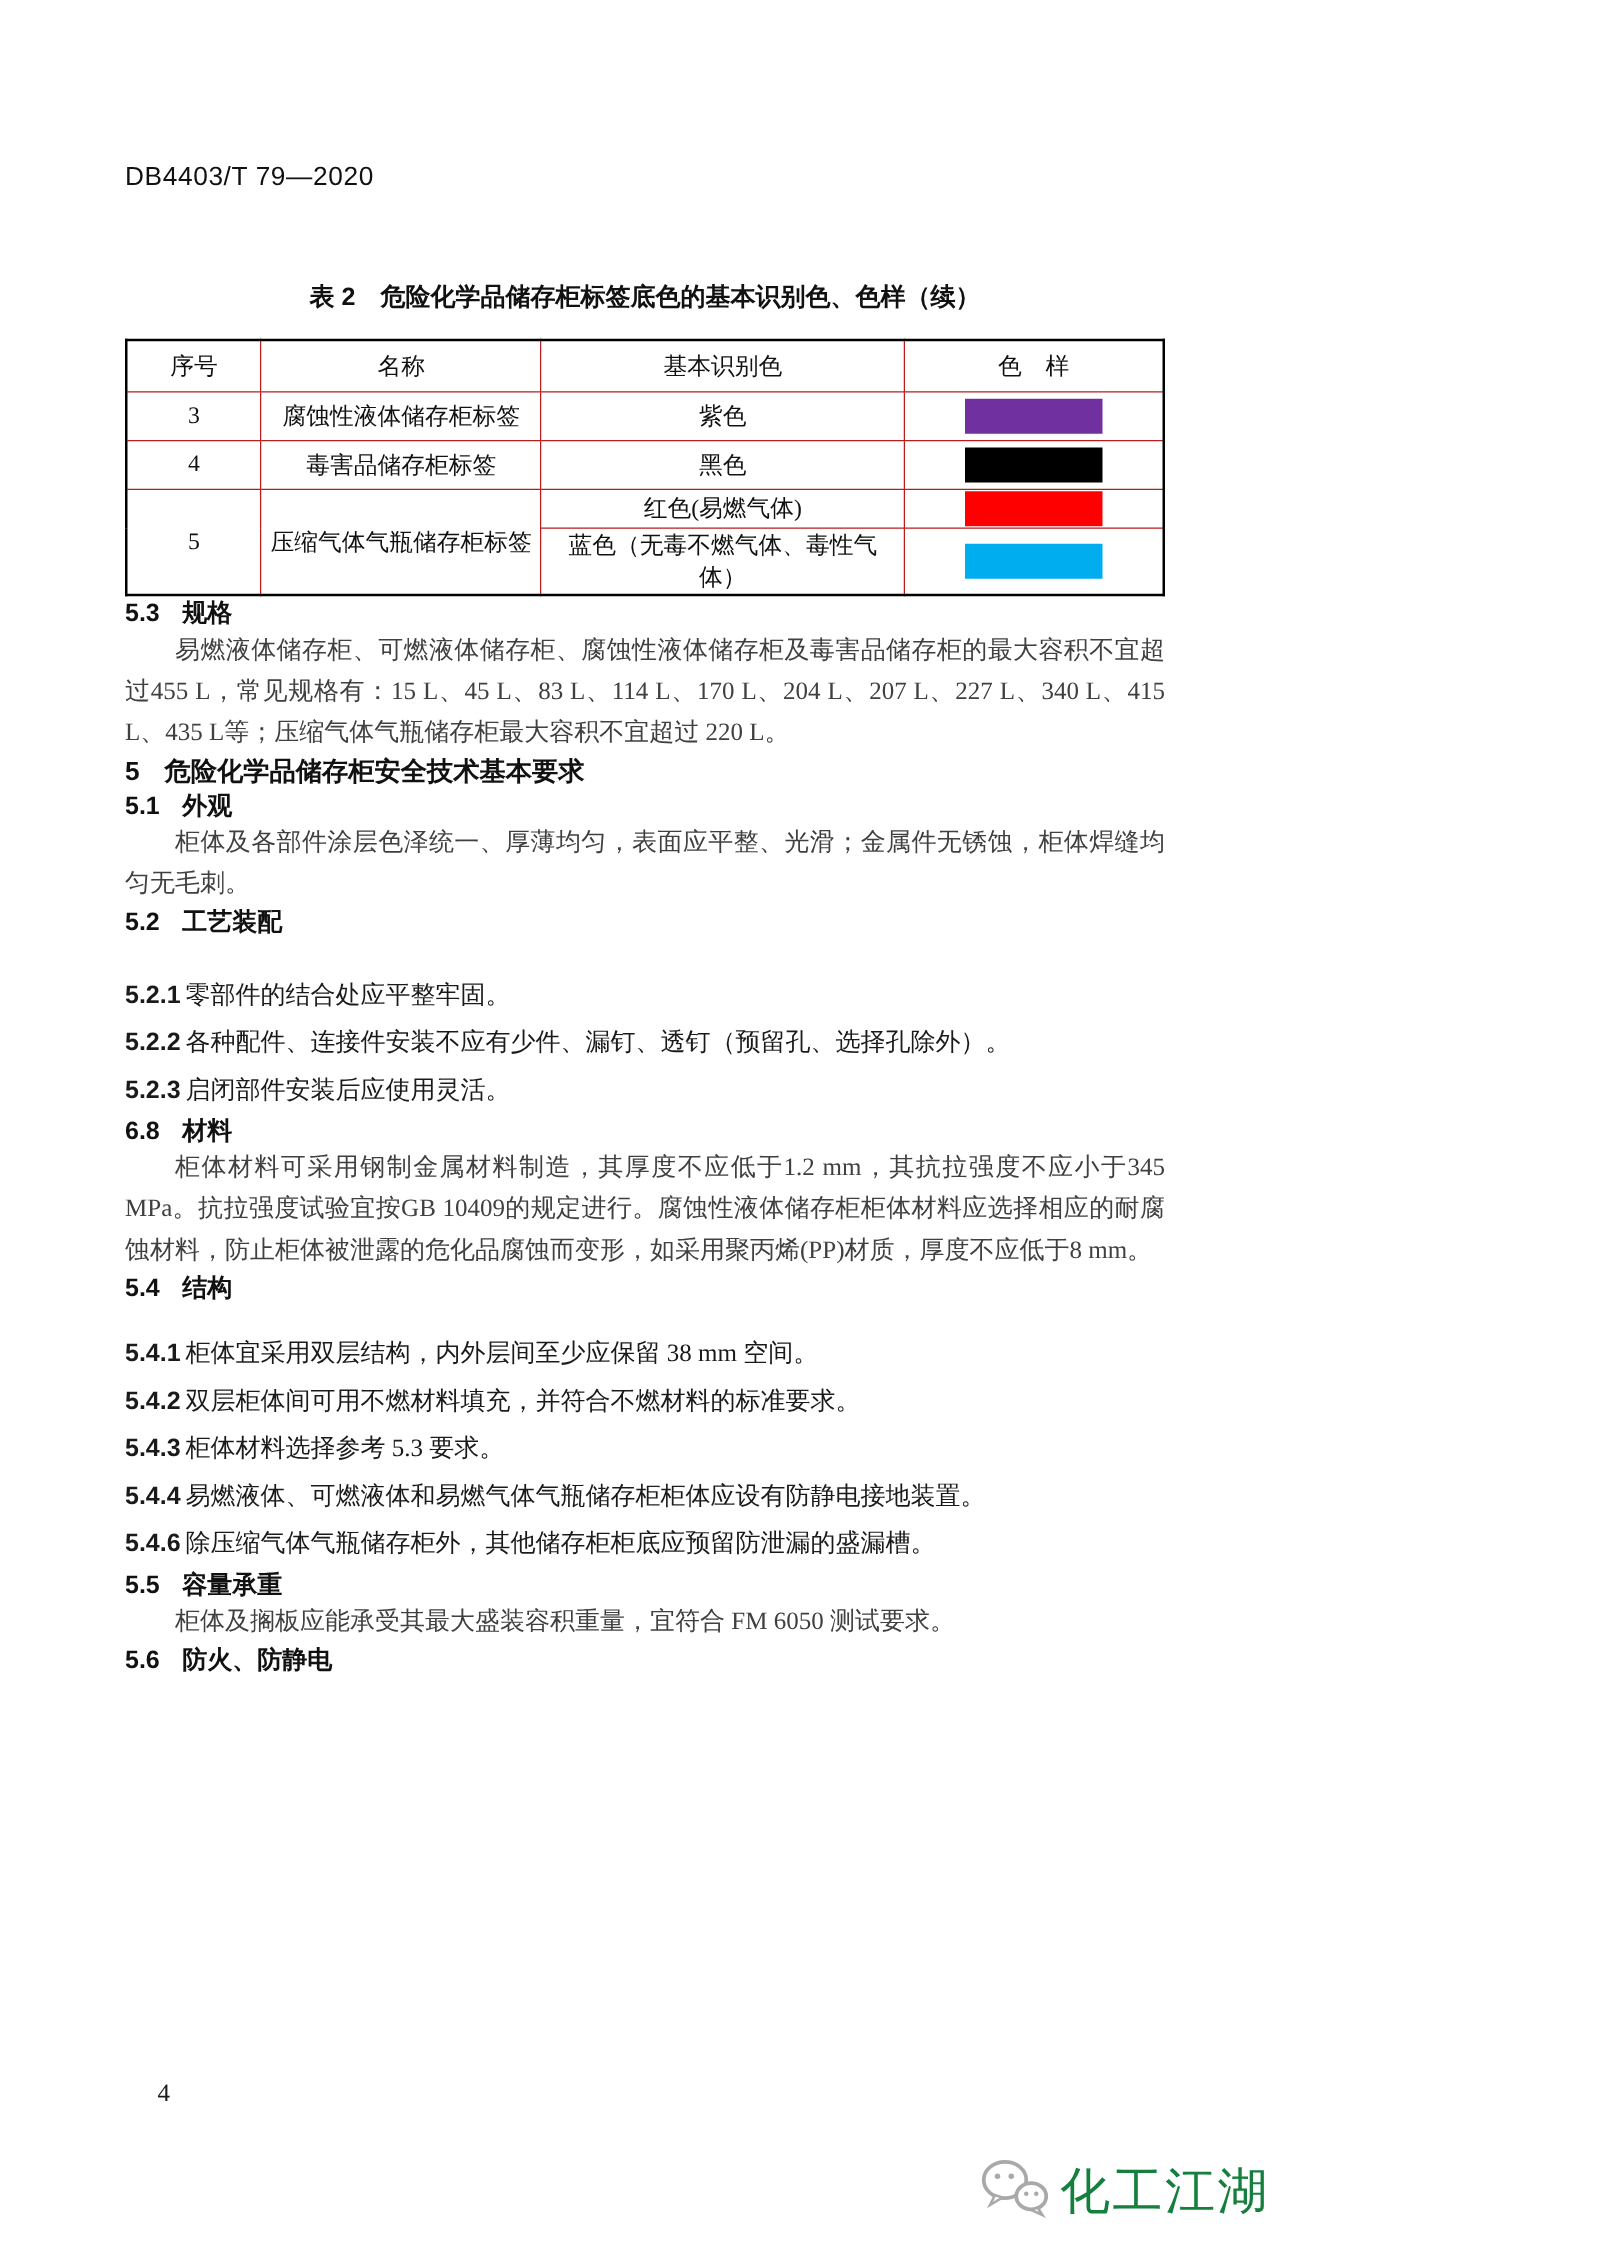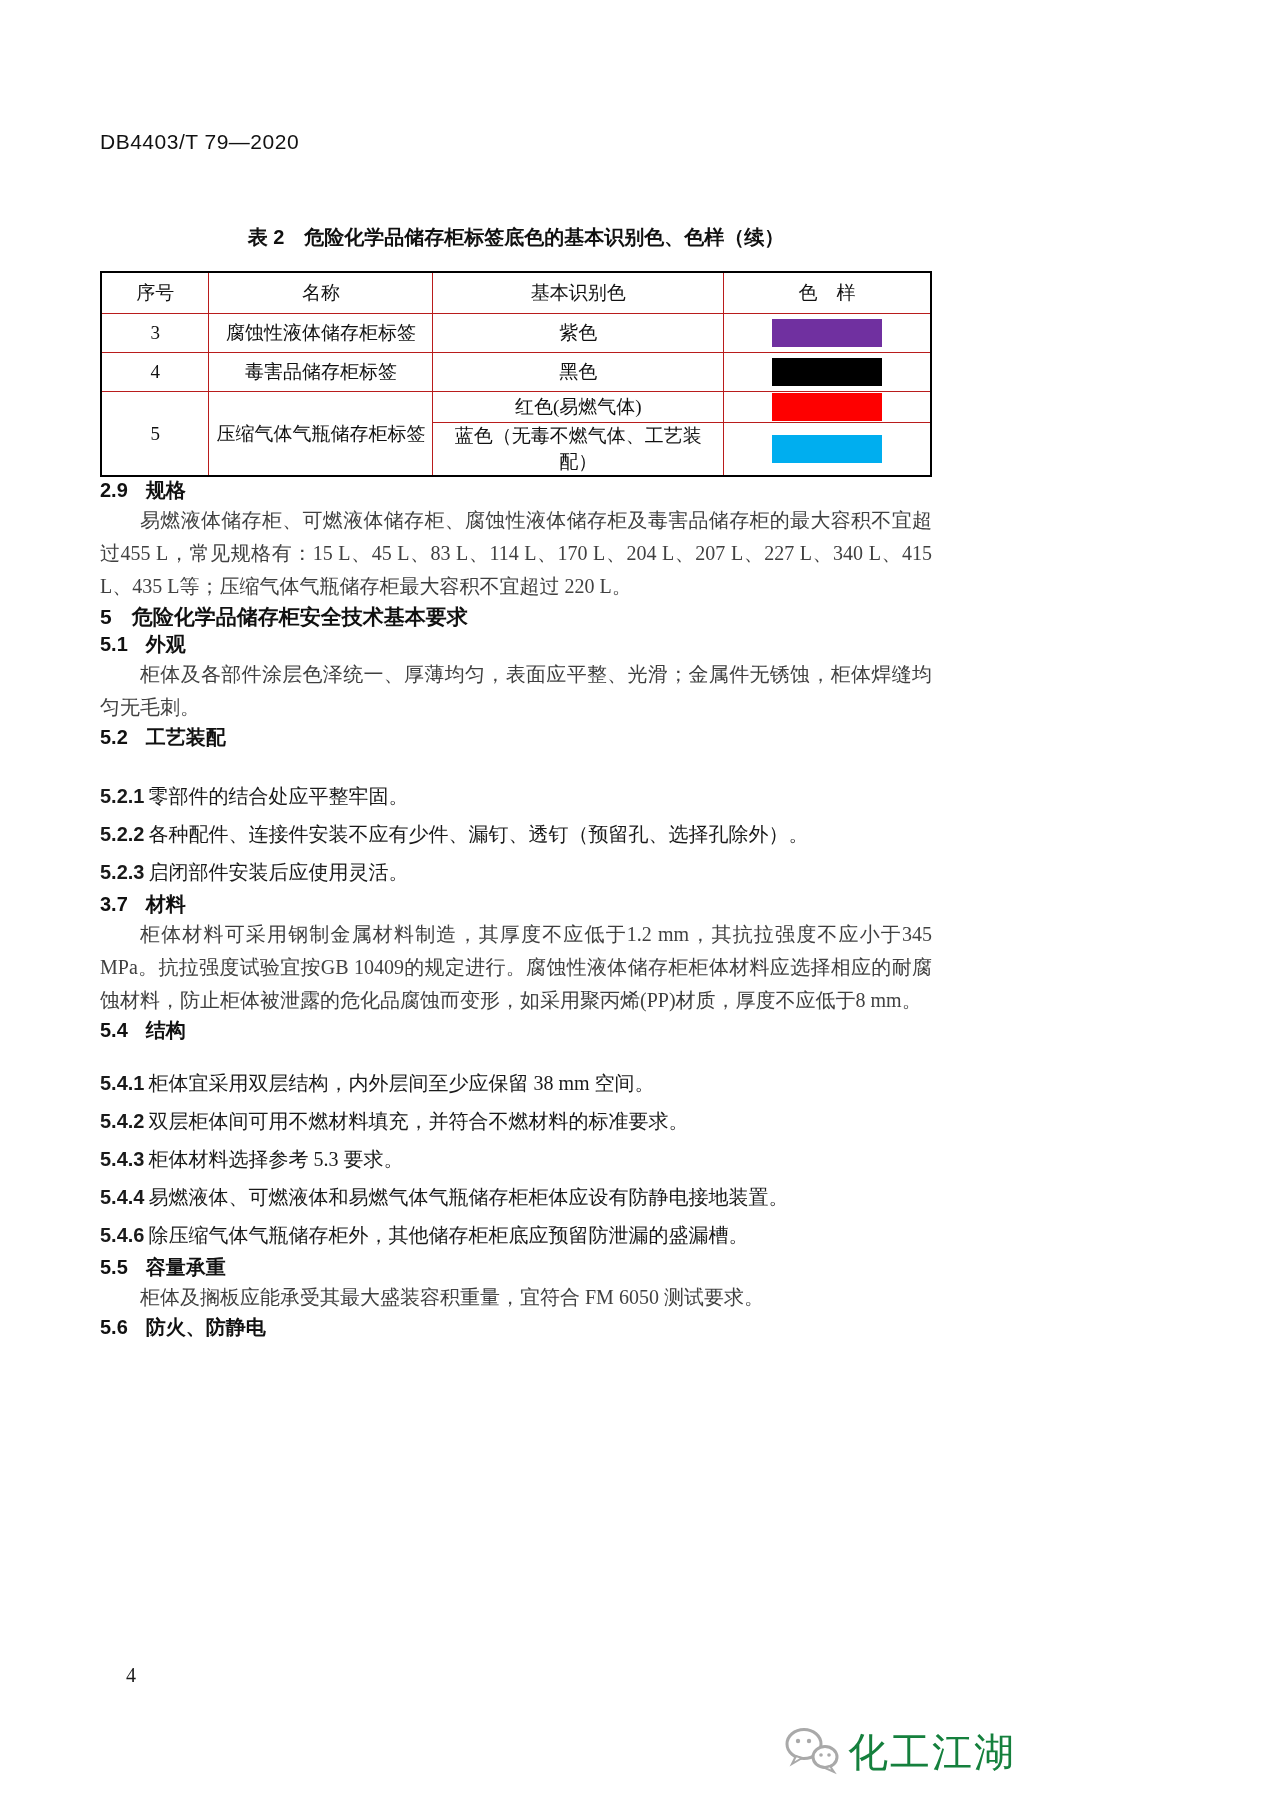--- a/index.html
+++ b/index.html
@@ -161,30 +161,30 @@
         </tr>
         <tr class="subrow">
           <td rowspan="2">5</td>
           <td rowspan="2">压缩气体气瓶储存柜标签</td>
           <td>红色(易燃气体)</td>
           <td>
             <span class="swatch" style="background: rgb(254, 0, 0);"></span>
           </td>
         </tr>
         <tr class="subrow">
-          <td>蓝色（无毒不燃气体、工艺装配）</td>
+          <td>蓝色（无毒不燃气体、毒性气体）</td>
           <td>
             <span class="swatch" style="background: rgb(0, 174, 239);"></span>
           </td>
         </tr>
       </tbody>
     </table>
 
     <h2 class="sec mt-s44">
-      <span class="num">2.9</span><span>规格</span>
+      <span class="num">5.3</span><span>规格</span>
     </h2>
     <p class="body mt-p44">易燃液体储存柜、可燃液体储存柜、腐蚀性液体储存柜及毒害品储存柜的最大容积不宜超过455 L，常见规格有：15 L、45 L、83 L、114 L、170 L、204 L、207 L、227 L、340 L、415 L、435 L等；压缩气体气瓶储存柜最大容积不宜超过 220 L。</p>
 
     <h1 class="chap mt-s5">
       <span class="num">5</span><span>危险化学品储存柜安全技术基本要求</span>
     </h1>
 
     <h2 class="sec mt-s51">
       <span class="num">5.1</span><span>外观</span>
     </h2>
@@ -199,21 +199,21 @@
       </div>
       <div class="clause">
         <span class="cnum">5.2.2</span><span>各种配件、连接件安装不应有少件、漏钉、透钉（预留孔、选择孔除外）。</span>
       </div>
       <div class="clause">
         <span class="cnum">5.2.3</span><span>启闭部件安装后应使用灵活。</span>
       </div>
     </div>
 
     <h2 class="sec mt-s53">
-      <span class="num">3.7</span><span>材料</span>
+      <span class="num">6.8</span><span>材料</span>
     </h2>
     <p class="body mt-p53">柜体材料可采用钢制金属材料制造，其厚度不应低于1.2 mm，其抗拉强度不应小于345 MPa。抗拉强度试验宜按GB 10409的规定进行。腐蚀性液体储存柜柜体材料应选择相应的耐腐蚀材料，防止柜体被泄露的危化品腐蚀而变形，如采用聚丙烯(PP)材质，厚度不应低于8 mm。</p>
 
     <h2 class="sec mt-s54">
       <span class="num">5.4</span><span>结构</span>
     </h2>
     <div class="clauses mt-c54">
       <div class="clause">
         <span class="cnum">5.4.1</span><span>柜体宜采用双层结构，内外层间至少应保留 38 mm 空间。</span>
       </div>

